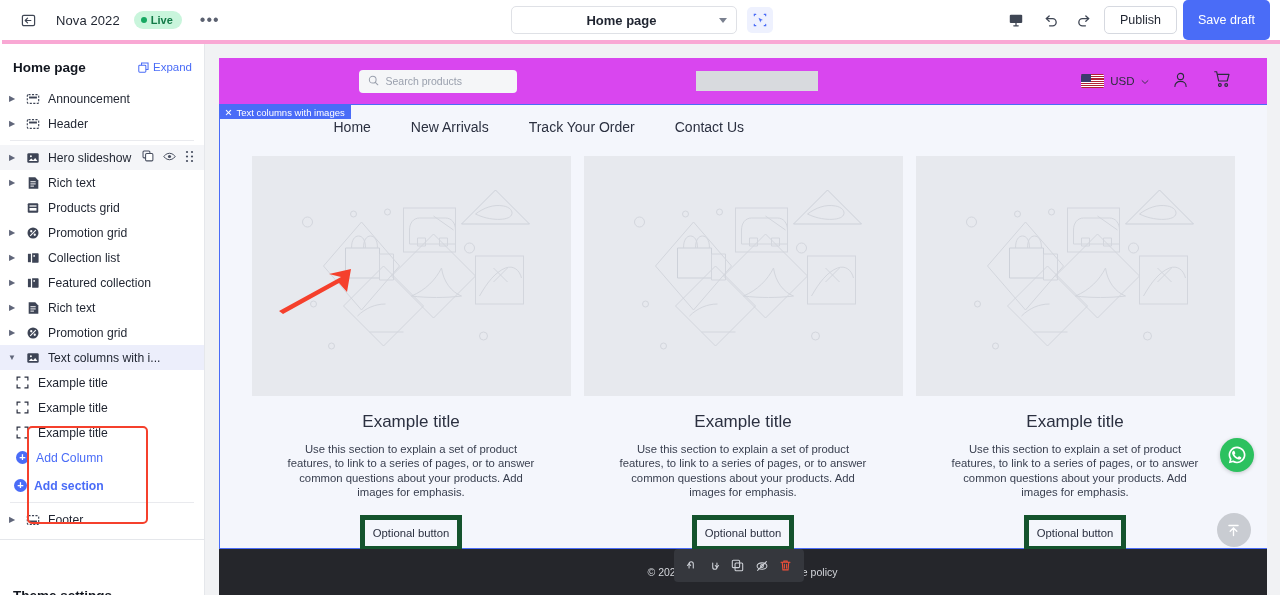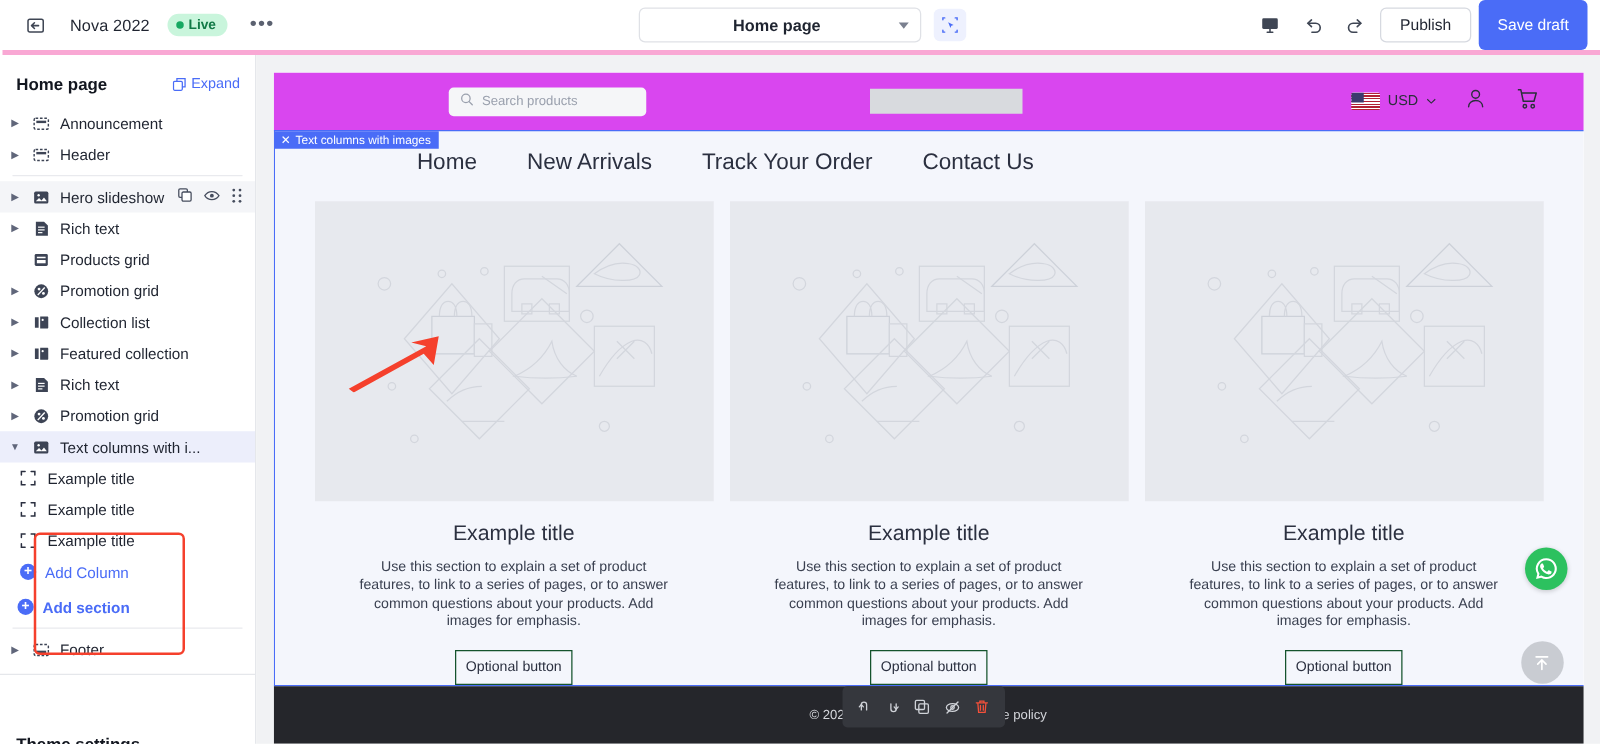--- a/index.html
+++ b/index.html
@@ -137,36 +137,36 @@
     position: absolute; left: 0; top: 0; height: 14px; background: #4a6cf7; color: #fff;
     font-size: 9.5px; display: flex; align-items: center; gap: 4px; padding: 0 6px 0 5px;
     z-index: 6; white-space: nowrap;
   }
   .section-body {
     position: absolute; left: 0; top: 46px; width: 1048px; height: 445px;
     background: #f4f6fc; border: 1.5px solid #4a6cf7; border-right: none;
   }
   .nav {
     display: flex; align-items: center; gap: 40px; padding: 14px 0 0 114px;
-    font-size: 18px; color: #2b3040;
+    font-size: 14px; color: #2b3040;
   }
   .nav span { cursor: pointer; }
 
   .cols { display: flex; gap: 13px; padding: 21px 32px 0 32px; }
   .col { flex: 1; display: flex; flex-direction: column; align-items: center; }
   .ph-img {
     width: 100%; height: 240px; background: #e7e9ee; position: relative; overflow: hidden;
   }
   .col-title { font-size: 17px; color: #2b3040; margin-top: 16px; font-weight: 400; }
   .col-body {
     font-size: 11.3px; color: #3a4050; line-height: 1.28; text-align: center;
     margin-top: 10px; width: 252px;
   }
   .opt-btn {
-    margin-top: 15px; border: 1px solid #14532d; background: transparent;
+    margin-top: 15px; border: 5px solid #14532d; background: transparent;
     font-size: 11.3px; color: #2b3040; padding: 7px 8px; cursor: pointer; font-family: inherit;
   }
 
   .store-footer {
     position: absolute; left: 0; bottom: 0; width: 1048px; height: 46px; background: #25262b;
     display: flex; align-items: center; justify-content: center; gap: 38px;
     font-size: 10.5px; color: #d4d6db;
   }
   .float-toolbar {
     position: absolute; left: 455px; bottom: 13px; width: 130px; height: 33px;

